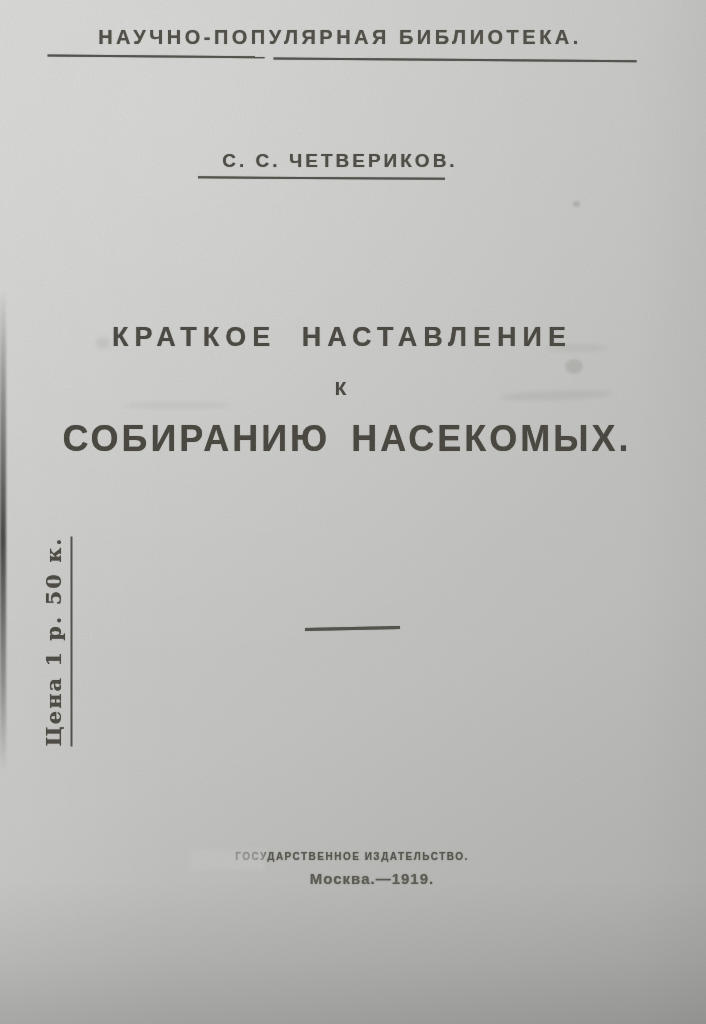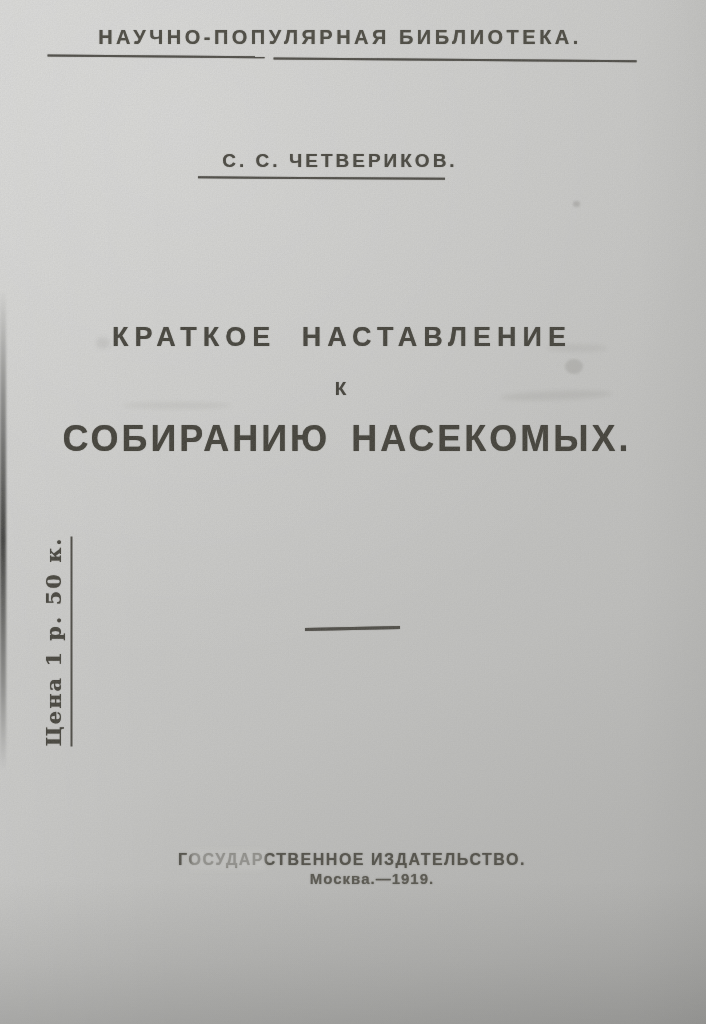--- a/index.html
+++ b/index.html
@@ -97,21 +97,21 @@
     font-weight: 700;
     letter-spacing: 2px;
     color: #3d3b33;
     text-shadow: 0 0 1px rgba(61,59,51,0.6);
     border-bottom: 2px solid #45433c;
     padding-bottom: 5px;
     white-space: nowrap;
   }
   .publisher {
     top: 851px;
-    font-size: 16px;
+    font-size: 10px;
     font-weight: 700;
     letter-spacing: 1.5px;
     transform: translateX(-1px);
     color: #4a4840;
     text-shadow: 0 0 1.5px rgba(74,72,64,0.7);
   }
   .place-year {
     top: 870px;
     font-size: 15px;
     font-weight: 700;

